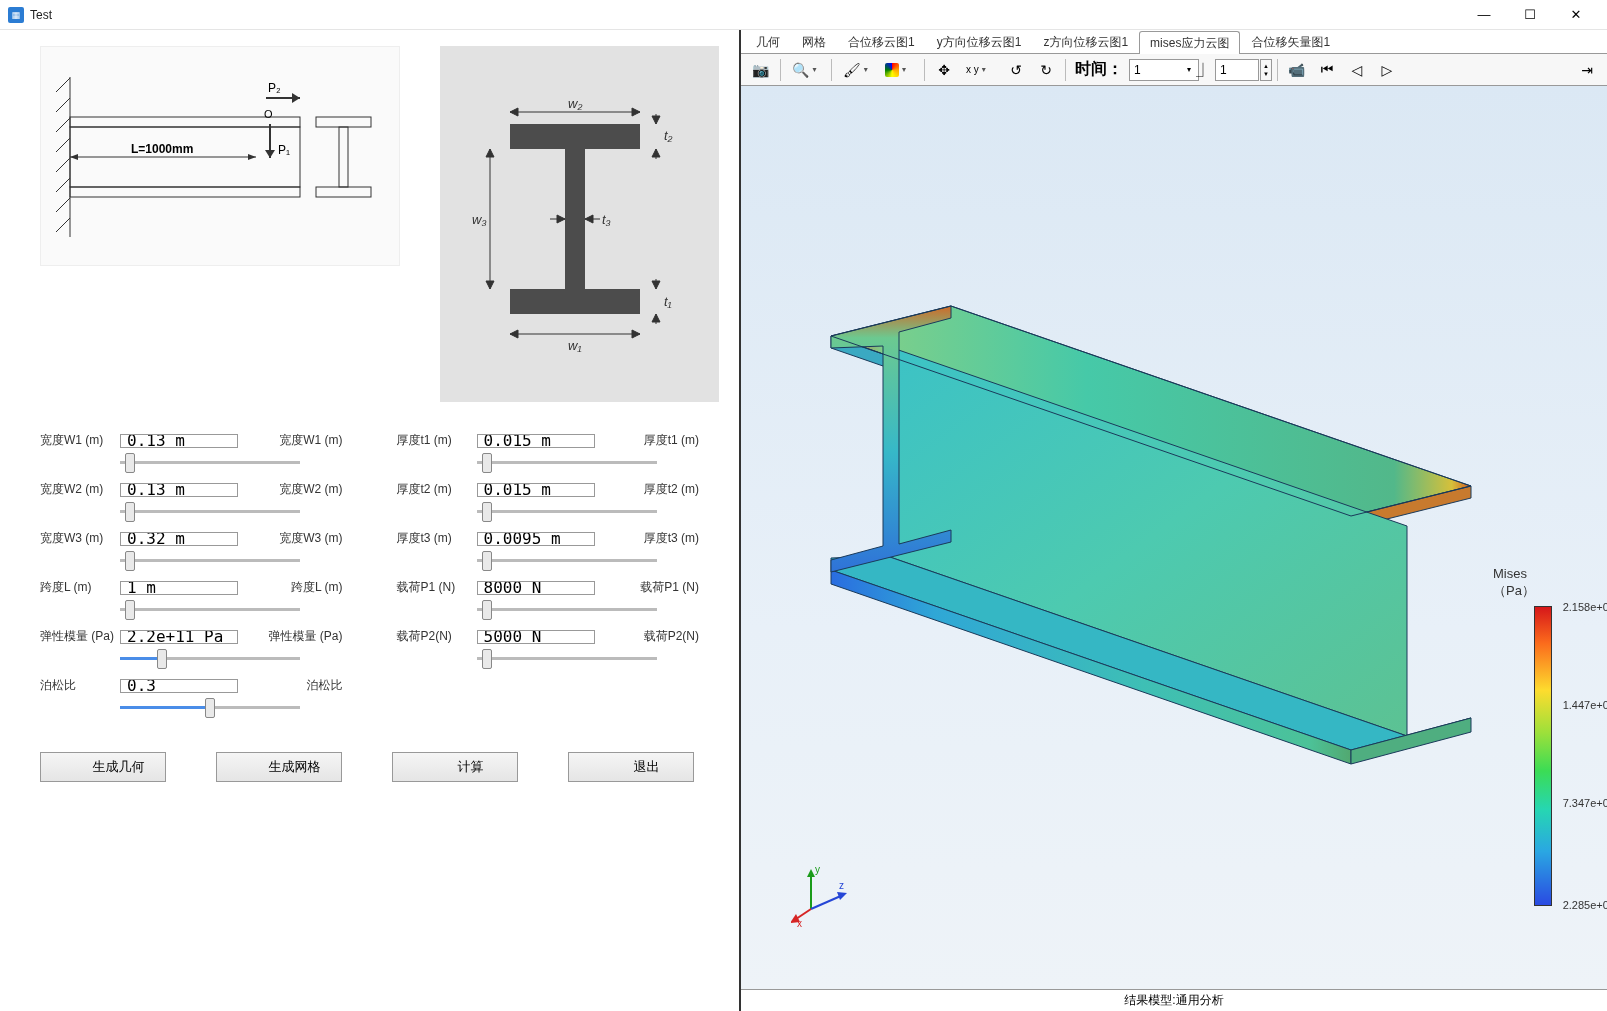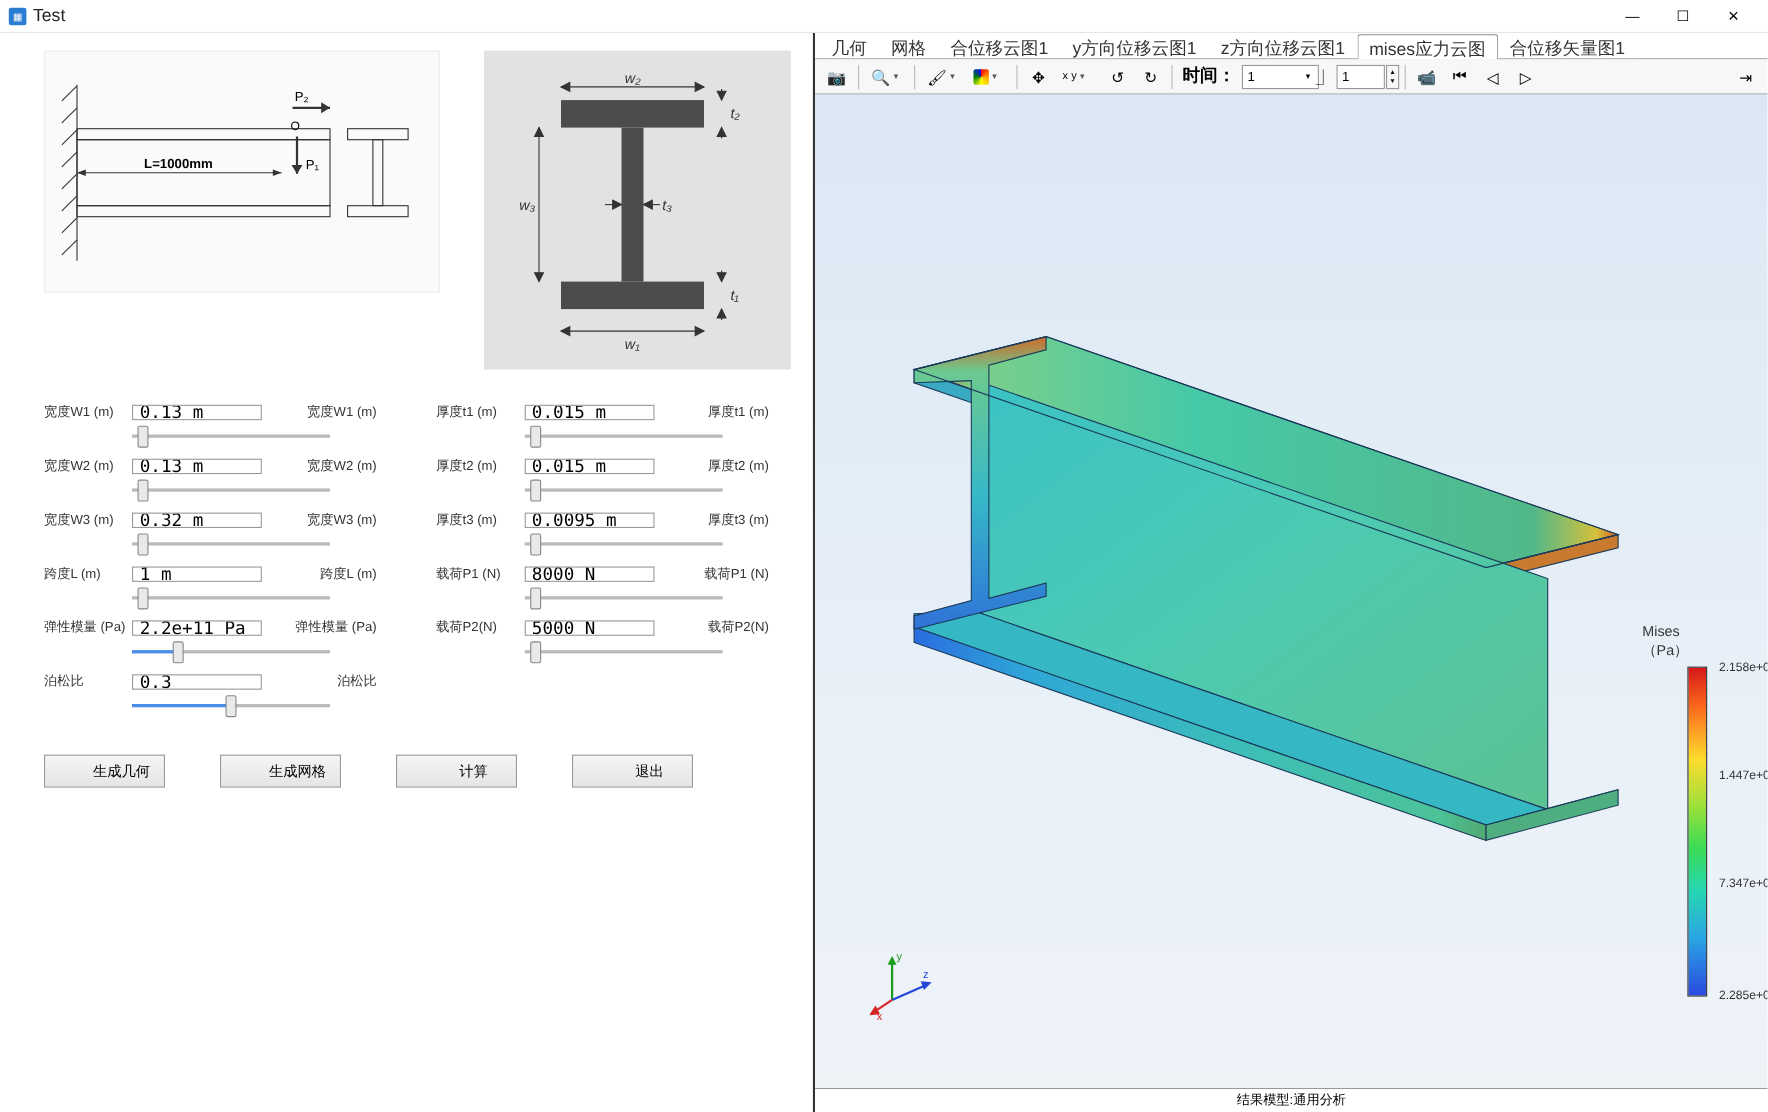--- a/index.html
+++ b/index.html
@@ -1,43 +1,43 @@
 <!DOCTYPE html>
 <html><head>
 <meta charset="utf-8">
 <style>
 * { box-sizing: border-box; margin: 0; padding: 0; }
 body { font-family: "Microsoft YaHei", "Segoe UI", sans-serif; font-size: 12px; background: #fff; overflow: hidden; width: 1607px; height: 1011px; }
 .titlebar { height: 30px; display: flex; align-items: center; padding: 0 8px; border-bottom: 1px solid #e5e5e5; background: #fff; }
 .titlebar .app-icon { width: 16px; height: 16px; background: #2b7cd3; margin-right: 6px; display: flex; align-items: center; justify-content: center; color: #fff; font-size: 9px; border-radius: 2px; }
-.titlebar .title { font-size: 16px; color: #222; }
+.titlebar .title { font-size: 12px; color: #222; }
 .titlebar .win-controls { margin-left: auto; display: flex; gap: 0; }
 .titlebar .win-btn { width: 46px; height: 30px; display: flex; align-items: center; justify-content: center; cursor: pointer; font-size: 13px; }
 .main { display: flex; height: 981px; }
 .left-panel { width: 740px; border-right: 1px solid #333; padding: 6px 20px 10px 20px; display: flex; flex-direction: column; }
 .section-header { display: flex; align-items: center; margin: 4px 0 6px; }
 .section-header .line { flex: 1; height: 1px; background: #333; }
 .section-header .label { padding: 0 10px; font-size: 15px; color: #333; }
 .diagrams { display: flex; gap: 40px; justify-content: center; margin: 10px 0 10px 20px; }
 .diagram-left { width: 360px; height: 220px; background: #fafafa; position: relative; border: 1px solid #eee; padding:15px; }
-.diagram-right { width: 290px; height: 290px; background: #e2e2e2; position: relative; display:flex; align-items:center; justify-content:center; }
+.diagram-right { width: 290px; height: 356px; background: #e2e2e2; position: relative; display:flex; align-items:center; justify-content:center; }
 .params { display: grid; grid-template-columns: 1fr 1fr; gap: 0 44px; padding: 6px 10px 0 20px; }
 .param-row { display: flex; align-items: center; gap: 8px; margin-top: 14px; }
 .param-label { width: 72px; font-size: 12px; color: #333; white-space: nowrap; }
 .param-input { width: 118px; height: 14px; border: 1px solid #999; padding: 2px 6px; font-family: monospace, "Microsoft YaHei"; font-size: 16px; }
 .param-unit { font-size: 12px; color: #333; white-space: nowrap; margin-left: auto; padding-right:10px; }
 .slider-wrap { padding: 4px 0 0 80px; width: 250px; }
 .slider { -webkit-appearance: none; width: 180px; height: 3px; background: #bbb; outline: none; }
 .slider.blue { background: linear-gradient(to right, #4a8de8 0%, #4a8de8 var(--pct,20%), #bbb var(--pct,20%), #bbb 100%); }
 .slider::-webkit-slider-thumb { -webkit-appearance: none; width: 10px; height: 20px; background: #e9e9e9; border: 1px solid #888; border-radius: 2px; cursor: pointer; }
 .buttons { display: flex; gap: 50px; padding: 40px 10px 0 20px; }
-.btn { width: 110px; height: 30px; border: 1px solid #999; background: linear-gradient(#f5f5f5, #e5e5e5); cursor: pointer; font-size: 13px; font-family: Liberation Sans, sans-serif; padding-left: 31px; }
+.btn { width: 126px; height: 30px; border: 1px solid #999; background: linear-gradient(#f5f5f5, #e5e5e5); cursor: pointer; font-size: 13px; font-family: Liberation Sans, sans-serif; padding-left: 31px; }
 .right-panel { flex: 1; display: flex; flex-direction: column; border-left: 1px solid #333; }
 .tabs { display: flex; height: 24px; border-bottom: 1px solid #999; padding-left: 4px; background:#fff; }
-.tab { padding: 3px 10px; font-size: 16px; border: 1px solid transparent; border-bottom: none; cursor: pointer; margin-right: 0; color: #333; background:#fff; border-top-left-radius:3px; border-top-right-radius:3px; }
+.tab { padding: 3px 10px; font-size: 12px; border: 1px solid transparent; border-bottom: none; cursor: pointer; margin-right: 0; color: #333; background:#fff; border-top-left-radius:3px; border-top-right-radius:3px; }
 .tab.active { border-color: #999; background: #fff; position: relative; top: 1px; }
 .toolbar { display: flex; align-items: center; height: 32px; border-bottom: 1px solid #999; padding: 0 6px; gap: 2px; background:#f7f7f7; }
 .tool-btn { width: 28px; height: 26px; display: flex; align-items: center; justify-content: center; border: 1px solid transparent; cursor: pointer; font-size: 14px; border-radius:2px; }
 .tool-btn.dd { width: 40px; justify-content: flex-start; padding-left: 5px; }
 .tool-btn.dd::after { content: "▾"; font-size: 8px; margin-left: 3px; color: #555; }
 .tool-sep { width: 1px; height: 22px; background: #bbb; margin: 0 3px; }
 .tool-label { font-size: 16px; margin: 0 4px; font-weight: bold; }
 .tool-input { width: 60px; height: 22px; border: 1px solid #999; padding: 0 4px; font-size: 12px; background:#fff; }
 .viewport { flex: 1; position: relative; background: linear-gradient(#dbe8f4,#e8f0f8 60%, #eef3f8); overflow: hidden; }
 .beam-svg { position: absolute; left: 30px; top: 60px; }

